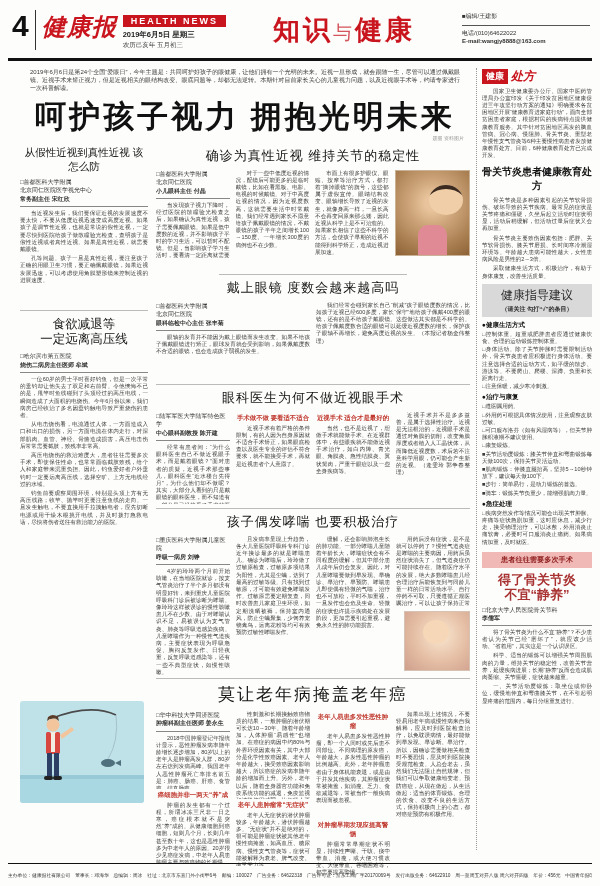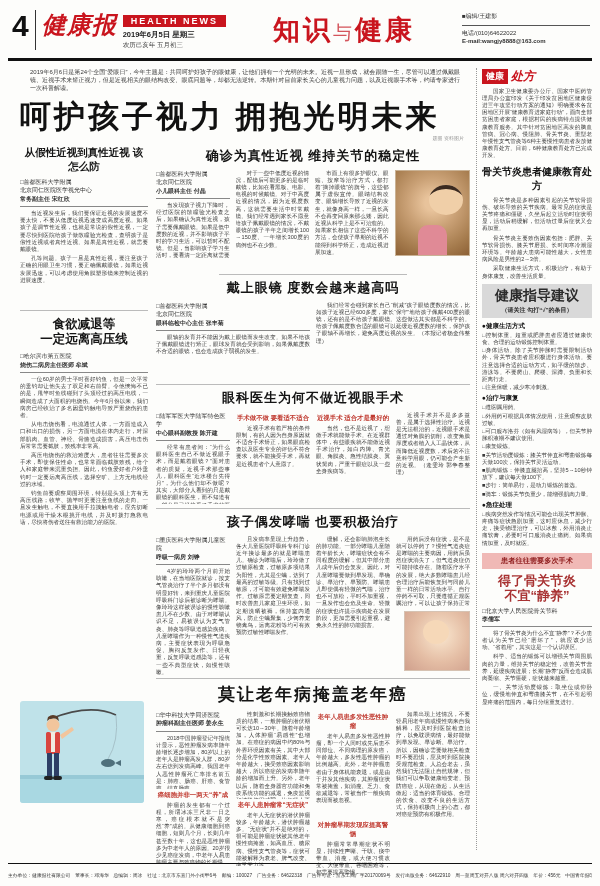--- a/index.html
+++ b/index.html
@@ -2,21 +2,21 @@
 <html><head>
 <meta charset="utf-8">
 <style>
   html,body{margin:0;padding:0;background:#e8e8e8;}
   .page{width:600px;height:886px;background:#fdfdfb;position:relative;overflow:hidden;
         font-family:"Liberation Sans",sans-serif;color:#2b2b2b;margin:0 auto;}
   
   .hdr{display:flex;align-items:flex-start;padding:10px 10px 2px 10px;height:44px;}
   .pagenum{font-size:30px;font-weight:900;color:#111;line-height:32px;padding:0 6px 0 2px;}
   .brandwrap{border-left:1.5px solid #333;padding-left:6px;display:flex;}
-  .brand{font-family:Liberation Mono, monospace;font-style:italic;font-weight:bold;font-size:24px;
+  .brand{font-family:Liberation Sans, sans-serif;font-style:italic;font-weight:bold;font-size:24px;
          color:#c9151e;line-height:34px;letter-spacing:1px;white-space:nowrap;}
   .mastmid{margin-left:6px;}
   .hnbox{background:#c9151e;color:#fff;font-weight:bold;font-size:9px;letter-spacing:2px;
          padding:1px 8px;display:inline-block;}
   .dateline{font-size:7.5px;font-weight:bold;color:#222;margin-top:2px;}
   .lunarline{font-size:6.5px;color:#444;margin-top:1px;}
   .sectitle{flex:1;text-align:center;font-size:27px;font-weight:900;color:#c9151e;
             letter-spacing:3px;line-height:40px;white-space:nowrap;}
   .sectitle .yu{font-size:19px;font-weight:400;color:#d4555c;}
   .mastright{width:128px;font-size:6px;color:#333;text-align:left;padding-top:2px;}
@@ -24,25 +24,25 @@
   .mastright .contact{border-top:1px solid #555;padding-top:3px;line-height:8px;}
   .mastright .em{font-weight:bold;}
   .bigrule{height:2.5px;background:#111;margin:2px 8px 0 8px;}
   
   .content{display:flex;padding:5px 6px 0 20px;height:792px;}
   .main{width:450px;}
   .vdiv{border-left:1px dotted #999;margin:2px 5px 8px 6px;}
   .sidebar{width:110px;overflow:hidden;}
   
   .lead-intro{font-size:6px;line-height:8px;color:#3a3a3a;text-align:justify;padding:2px 10px;}
-  .lead-headline{font-size:31px;font-weight:900;text-align:left;letter-spacing:3px;
+  .lead-headline{font-size:31px;font-weight:900;text-align:center;letter-spacing:3px;
                  color:#111;margin:6px 0 1px 0;line-height:34px;}
   .lead-credit{font-size:5px;color:#999;text-align:right;padding-right:6px;margin-bottom:3px;}
   
-  .h-art{font-weight:700;color:#151515;text-align:center;}
+  .h-art{font-weight:400;color:#151515;text-align:center;}
   .byline{font-size:6px;line-height:8.5px;color:#333;border-bottom:1px solid #888;
           padding-bottom:3px;margin-bottom:3px;}
   .byline .nm{font-weight:bold;}
   .btxt{font-size:5.6px;line-height:7.2px;text-align:justify;color:#3c3c3c;overflow:hidden;}
   .btxt p{margin:0 0 2px 0;text-indent:11px;}
   .redsub{color:#c03a30;font-weight:bold;font-size:6.4px;text-align:center;margin:2px 0;}
   .divider{border-top:1px solid #bbb;margin:4px 0;}
   .divider.short{width:60%;margin:4px auto;}
   .cols{display:flex;gap:6px;}
   .cols>div{flex:1;}
@@ -74,21 +74,21 @@
            overflow:hidden;margin-top:5px;}
   
   .rxlogo{display:flex;align-items:center;gap:3px;margin:2px 0 3px 0;}
   .rxlogo .b1{background:#c9151e;color:#fff;font-weight:bold;font-size:9px;padding:1px 4px;}
   .rxlogo .b2{color:#c9151e;font-weight:900;font-style:italic;font-size:12px;
               font-family:"DejaVu Serif",serif;}
   .sb-txt{font-size:5.6px;line-height:7.2px;text-align:justify;color:#3c3c3c;}
   .sb-txt p{margin:0 0 2px 0;text-indent:11px;}
   .sb-head{font-size:10px;font-weight:900;text-align:center;color:#151515;margin:5px 0 4px 0;font-family:Liberation Mono, monospace;}
   .sb-box{background:#d9d9d9;text-align:center;padding:3px 2px;margin:4px 0;}
-  .sb-box .t1{font-size:14px;font-weight:bold;}
+  .sb-box .t1{font-size:12px;font-weight:normal;}
   .sb-box .t2{font-size:6px;font-weight:bold;margin-top:1px;}
   .sb-sec{font-size:6.5px;font-weight:bold;color:#151515;margin:3px 0 1px 0;}
   .sb-item{font-size:5.6px;line-height:7.2px;text-align:justify;color:#3c3c3c;margin-bottom:1px;}
   .sb-tag2{background:#f0b9b6;color:#8f1d1d;font-weight:bold;font-size:7.2px;text-align:center;
            padding:3px 1px;margin:6px 0 4px 0;}
   .sb-head2{font-size:13px;font-weight:900;color:#a83232;text-align:center;line-height:15px;margin:2px 0 4px 0;}
   .sb-byline{font-size:6px;line-height:8.5px;color:#333;border-bottom:1px solid #888;
              padding-bottom:2px;margin-bottom:3px;}
   .sb-byline .nm{font-weight:bold;}
   

